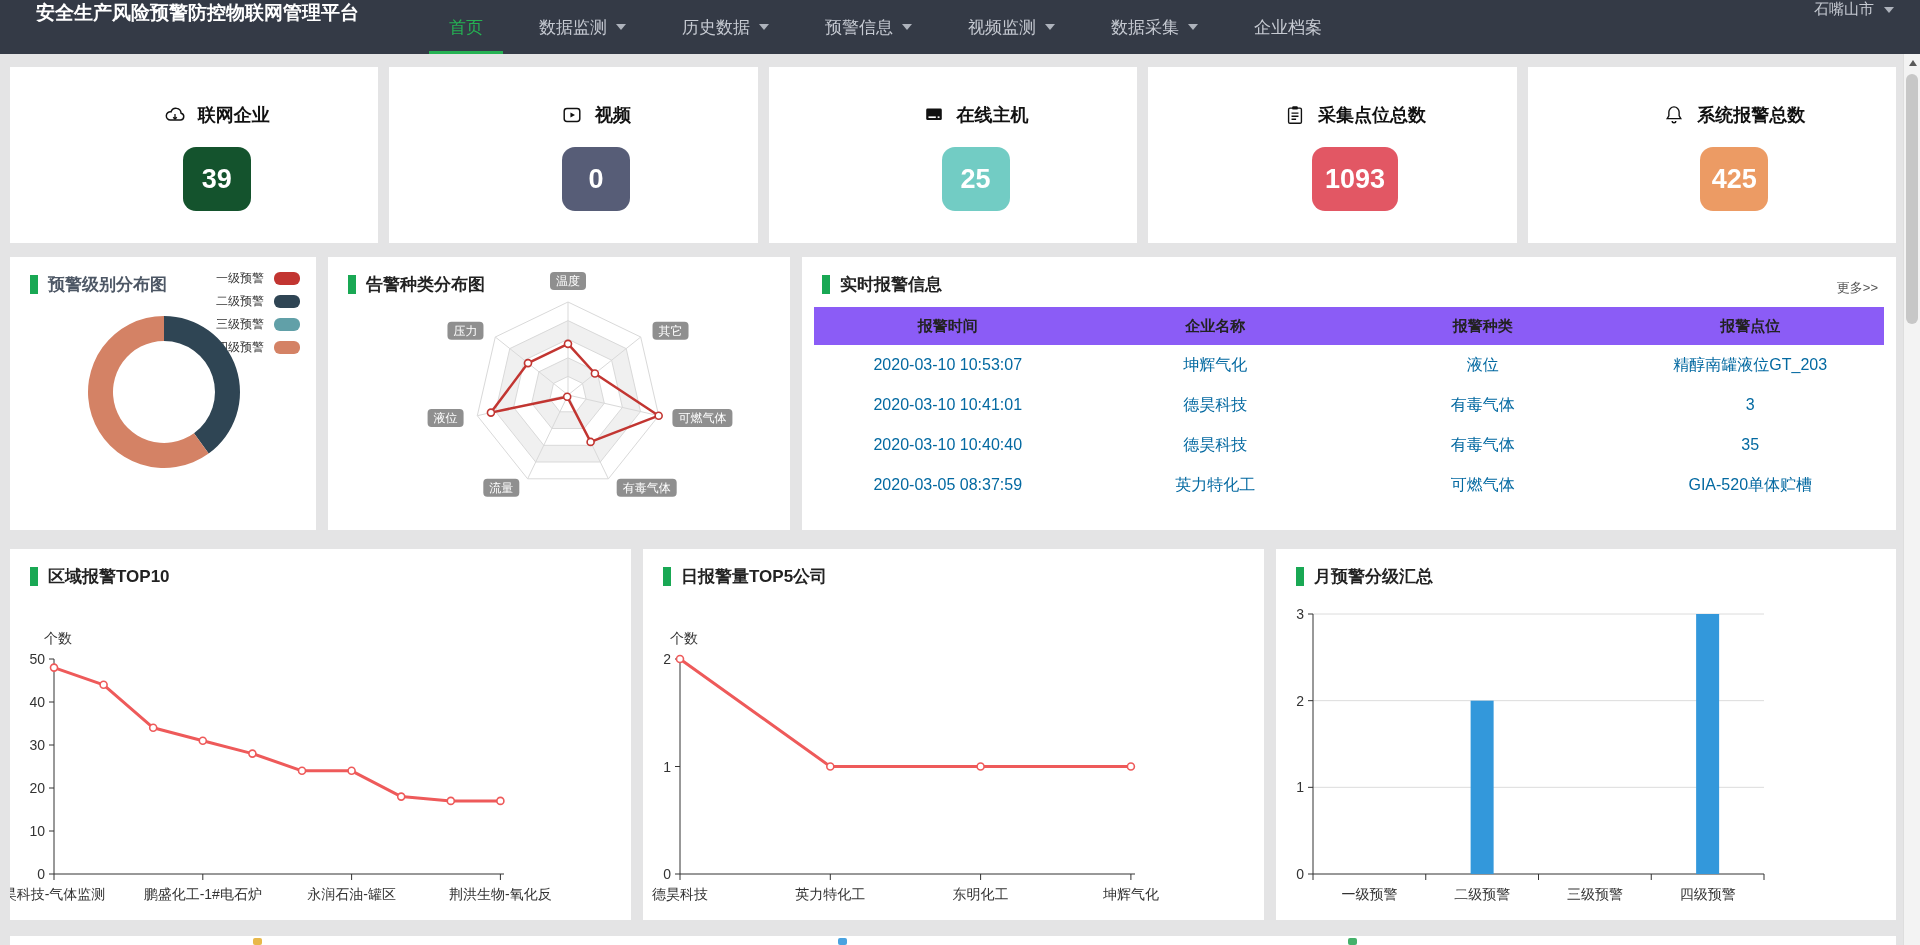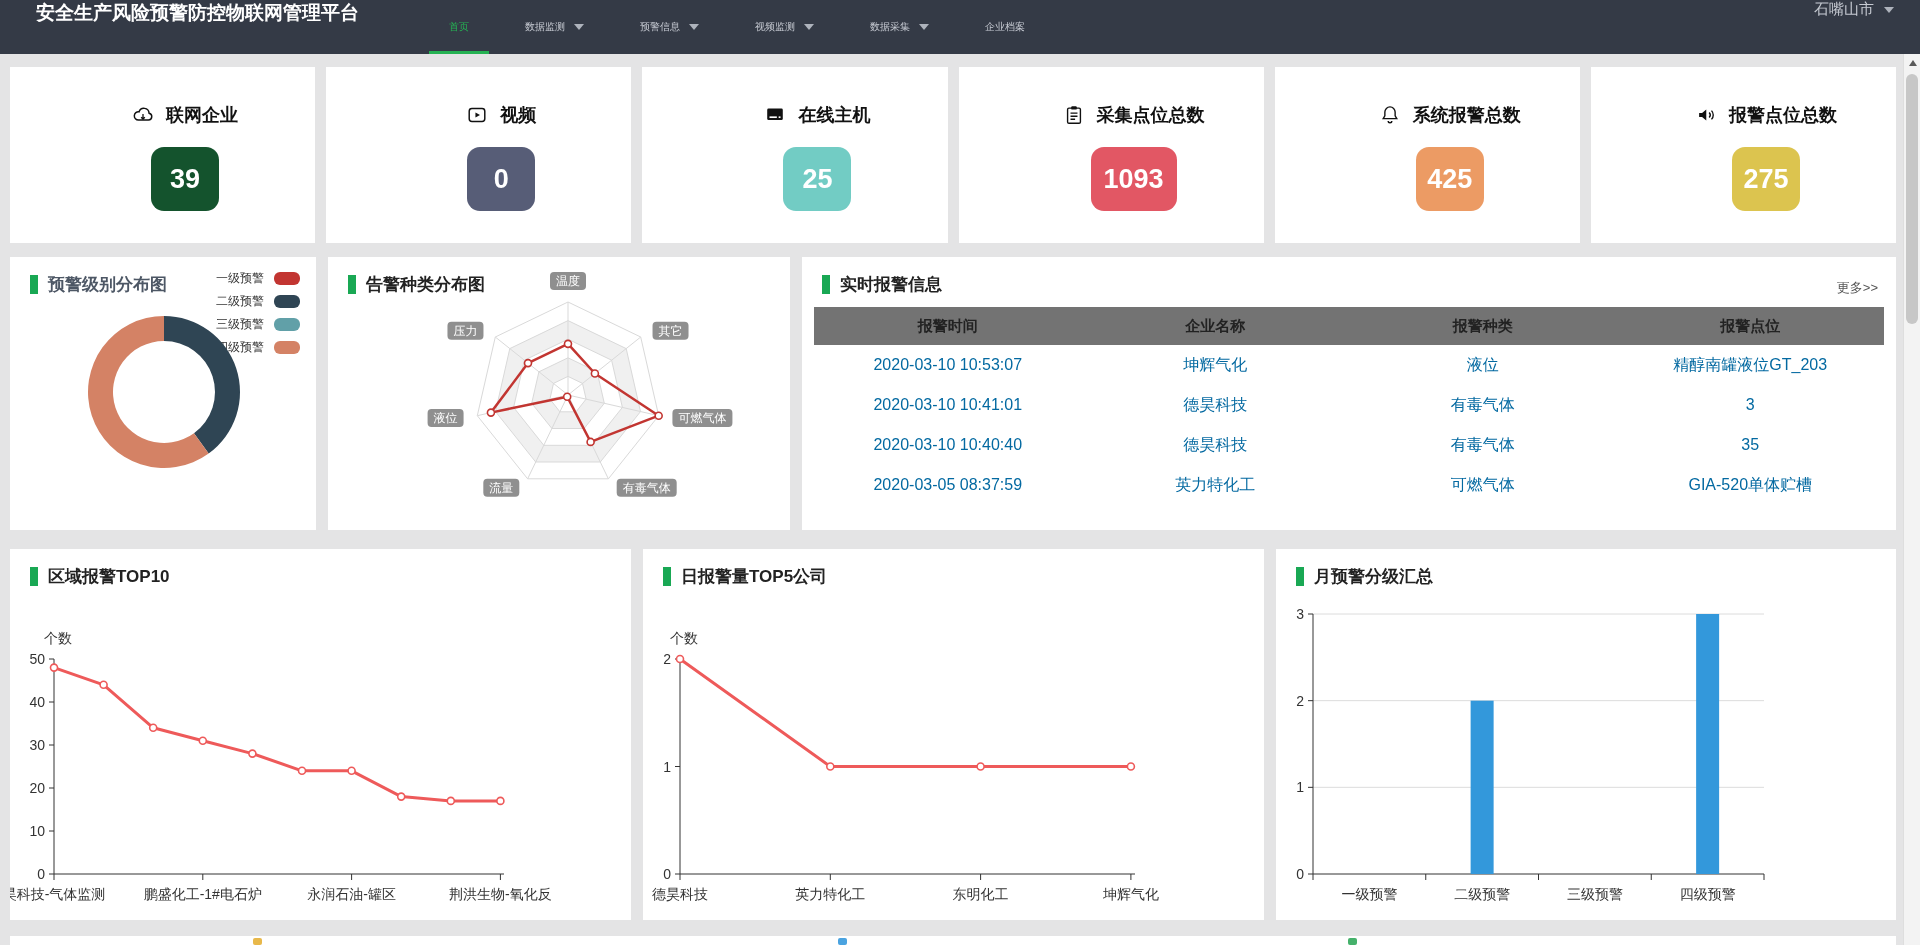--- a/index.html
+++ b/index.html
@@ -1,21 +1,21 @@
 <!DOCTYPE html>
 <html><head>
 <meta charset="utf-8">
 <style>
   * { margin:0; padding:0; box-sizing:border-box; }
   html,body { width:1920px; height:945px; overflow:hidden; }
   body { font-family:"Liberation Sans","DejaVu Sans",sans-serif; background:#e4e4e5; position:relative; }
   .navbar { position:absolute; top:0; left:0; width:1920px; height:54px; background:#343a46; display:flex; align-items:flex-start; z-index:5; }
   .brand { color:#ffffff; font-size:19px; font-weight:600; margin-left:36px; white-space:nowrap; }
   .nav-menu { display:flex; height:100%; margin-left:62px; }
-  .nav-item { position:relative; height:100%; display:flex; align-items:center; padding:7px 28px; color:#c6cad2; font-size:10px; cursor:pointer; white-space:nowrap; }
+  .nav-item { position:relative; height:100%; display:flex; align-items:center; padding:7px 28px; color:#c6cad2; font-size:17px; cursor:pointer; white-space:nowrap; }
   .nav-item .caret { width:0; height:0; border-left:5px solid transparent; border-right:5px solid transparent; border-top:6px solid #aeb3bc; margin-left:9px; }
   .nav-item.active { color:#25b253; }
   .nav-item.active::after { content:""; position:absolute; left:8px; right:8px; bottom:0; height:3px; background:#25b253; }
   .nav-right { margin-left:auto; margin-right:26px; display:flex; align-items:center; color:#c6cad2; font-size:15px; cursor:pointer; }
   .nav-right .caret { width:0; height:0; border-left:5px solid transparent; border-right:5px solid transparent; border-top:6px solid #aeb3bc; margin-left:10px; }
 
   .stats-row { position:absolute; top:67px; left:10px; width:1886px; display:flex; gap:11px; }
   .stat-card { flex:1; height:176px; background:#fff; display:flex; flex-direction:column; align-items:center;padding-left:45px; }
   .stat-label { margin-top:36px; display:flex; align-items:center; gap:12px; font-size:18px; font-weight:bold; color:#111; }
   .stat-label svg { display:block; }
@@ -37,21 +37,21 @@
 
   .pie-legend { position:absolute; top:10px; right:16px; }
   .pie-legend .lrow { display:flex; align-items:center; justify-content:flex-end; height:23px; cursor:pointer; }
   .pie-legend .ltxt { font-size:12px; color:#333; }
   .pie-legend .lchip { width:26px; height:13px; border-radius:6px; margin-left:10px; }
 
   .chart-host { position:absolute; top:0; left:0; width:100%; height:100%; }
 
   .more-link { position:absolute; top:22px; right:18px; font-size:13px; color:#555; cursor:pointer; }
   .rt-table { position:absolute; top:50px; left:12px; right:12px; }
-  .rt-head { display:grid; grid-template-columns:repeat(4,1fr); background:#737373; height:38px; align-items:center; }
+  .rt-head { display:grid; grid-template-columns:repeat(4,1fr); background:#8b5cf6; height:38px; align-items:center; }
   .rt-head .th { text-align:center; font-size:15px; font-weight:bold; color:#222; }
   .rt-body .tr { display:grid; grid-template-columns:repeat(4,1fr); height:40px; align-items:center; }
   .rt-body .td { text-align:center; font-size:16px; color:#0369a1; overflow:hidden; white-space:nowrap; }
 
   .peek-strip { position:absolute; top:936px; left:10px; width:1886px; height:9px; background:#fff; }
   .peek-dot { position:absolute; top:2px; width:9px; height:7px; border-radius:2px; }
 
   .scrollbar { position:absolute; top:54px; right:0; width:17px; height:891px; background:#f3f3f3; border-left:1px solid #dedede; z-index:6; }
   .sb-btn { width:17px; height:18px; display:flex; align-items:center; justify-content:center; cursor:pointer; }
   .sb-arrow { width:0; height:0; border-left:4px solid transparent; border-right:4px solid transparent; border-bottom:6px solid #5a5a5a; }
@@ -61,20 +61,24 @@
 <body>
 
 <div class="navbar">
   <div class="brand">安全生产风险预警防控物联网管理平台</div>
   <div class="nav-menu">
     <div class="nav-item active">
         <span>首页</span>
       </div>
     <div class="nav-item">
         <span>数据监测</span>
+        <span class="caret"></span>
+      </div>
+    <div class="nav-item">
+        <span>历史数据</span>
         <span class="caret"></span>
       </div>
     <div class="nav-item">
         <span>预警信息</span>
         <span class="caret"></span>
       </div>
     <div class="nav-item">
         <span>视频监测</span>
         <span class="caret"></span>
       </div>
@@ -137,30 +141,20 @@
   </div>
   <div class="stat-card">
     <div class="stat-label">
       <svg width="22" height="22" viewBox="0 0 24 24" fill="none" stroke="#111" stroke-width="1.5">
           <path d="M12 3.2a5.6 5.6 0 0 0-5.6 5.6v4.2L4.6 16h14.8l-1.8-3V8.8A5.6 5.6 0 0 0 12 3.2z"></path>
           <path d="M10 18.5a2 2 0 0 0 4 0"></path>
         </svg>
       <span>系统报警总数</span>
     </div>
     <div class="stat-badge" style="background: rgb(236, 155, 100);">425</div>
-  </div>
-  <div class="stat-card">
-    <div class="stat-label">
-      <svg width="22" height="22" viewBox="0 0 24 24" fill="none" stroke="#111" stroke-width="1.5">
-          <path d="M4.5 9.8v4.4h3.2l4.6 3.8V6L7.7 9.8z" fill="#111" stroke="none"></path>
-          <path d="M15.5 9.3a4 4 0 0 1 0 5.4M18 7.2a7 7 0 0 1 0 9.6"></path>
-        </svg>
-      <span>报警点位总数</span>
-    </div>
-    <div class="stat-badge" style="background: rgb(220, 196, 79);">275</div>
   </div>
 </div>
 
 <div class="panel" id="panel-pie">
   <div class="panel-title">
     <span class="mark"></span>
     <span class="txt slate">预警级别分布图</span>
   </div>
   <div class="pie-legend">
     <div class="lrow">

